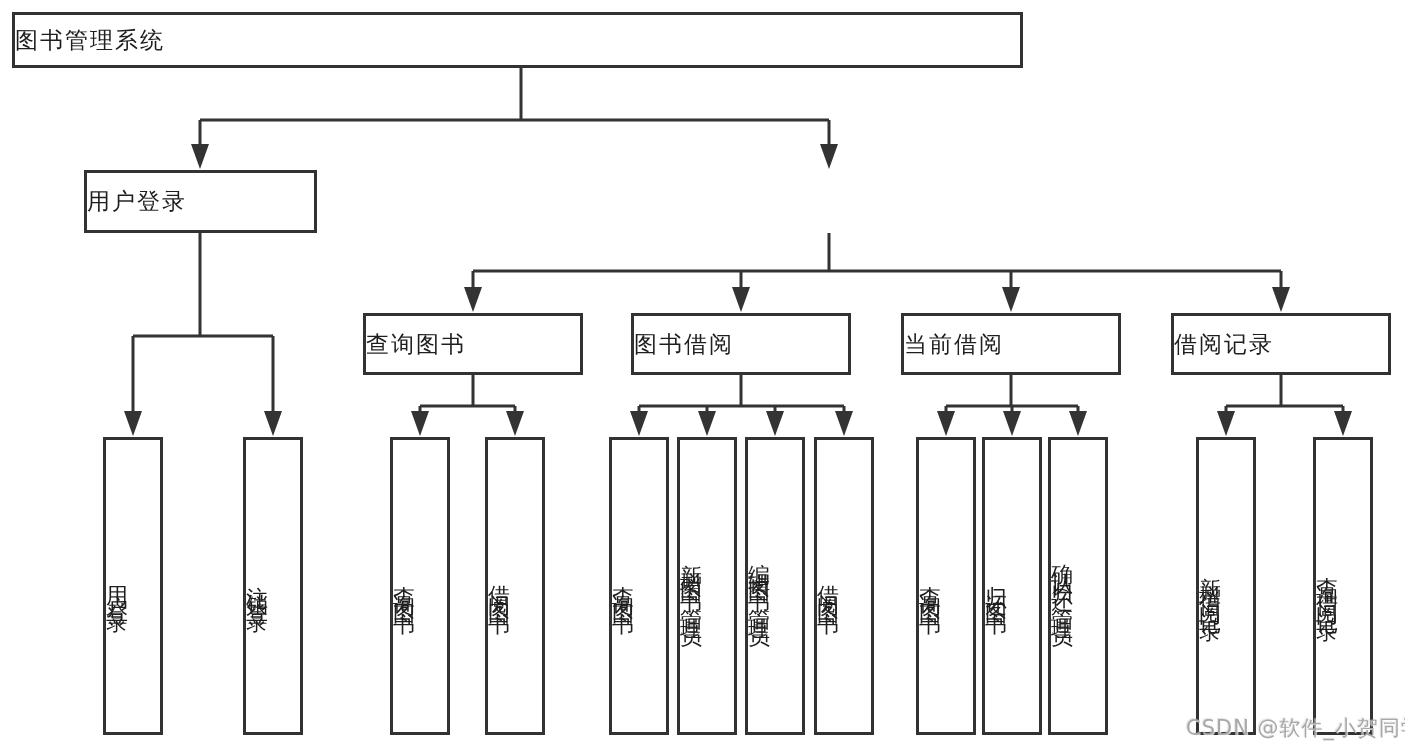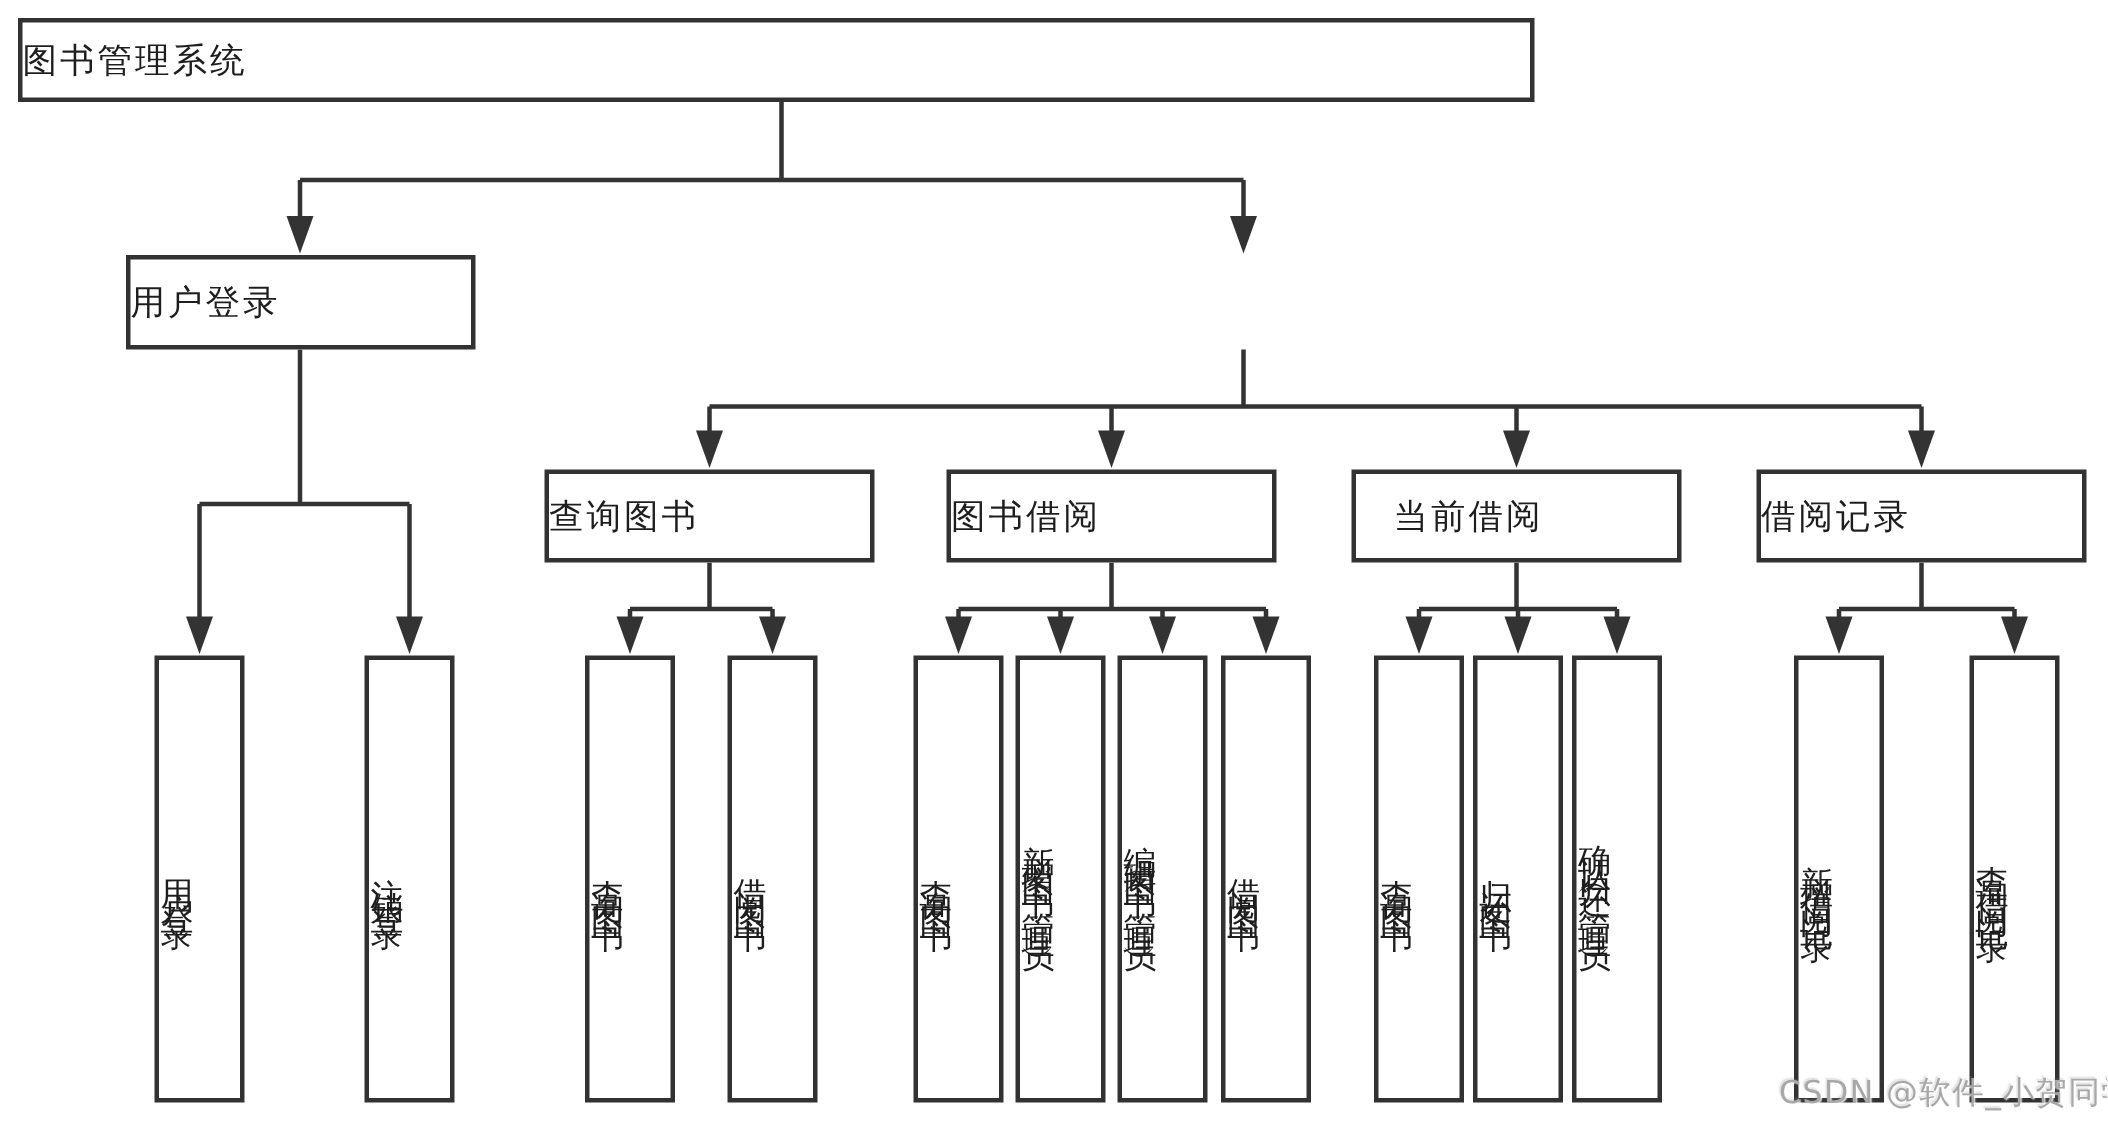--- a/index.html
+++ b/index.html
@@ -114,21 +114,21 @@
   <div class="node" style="left:84px;top:170px;width:233px;height:63px;">
     <span>用户登录</span>
   </div>
 
   <div class="node" style="left:363px;top:313px;width:220px;height:62px;">
     <span>查询图书</span>
   </div>
   <div class="node" style="left:631px;top:313px;width:220px;height:62px;">
     <span>图书借阅</span>
   </div>
-  <div class="node" style="left:901px;top:313px;width:220px;height:62px;padding-left:25px;">
+  <div class="node" style="left:901px;top:313px;width:220px;height:62px;">
     <span>当前借阅</span>
   </div>
   <div class="node" style="left:1171px;top:313px;width:220px;height:62px;">
     <span>借阅记录</span>
   </div>
 
   <div class="node leaf" style="left:103px;">
     <span class="vtext">用户登录</span>
   </div>
   <div class="node leaf" style="left:243px;">

